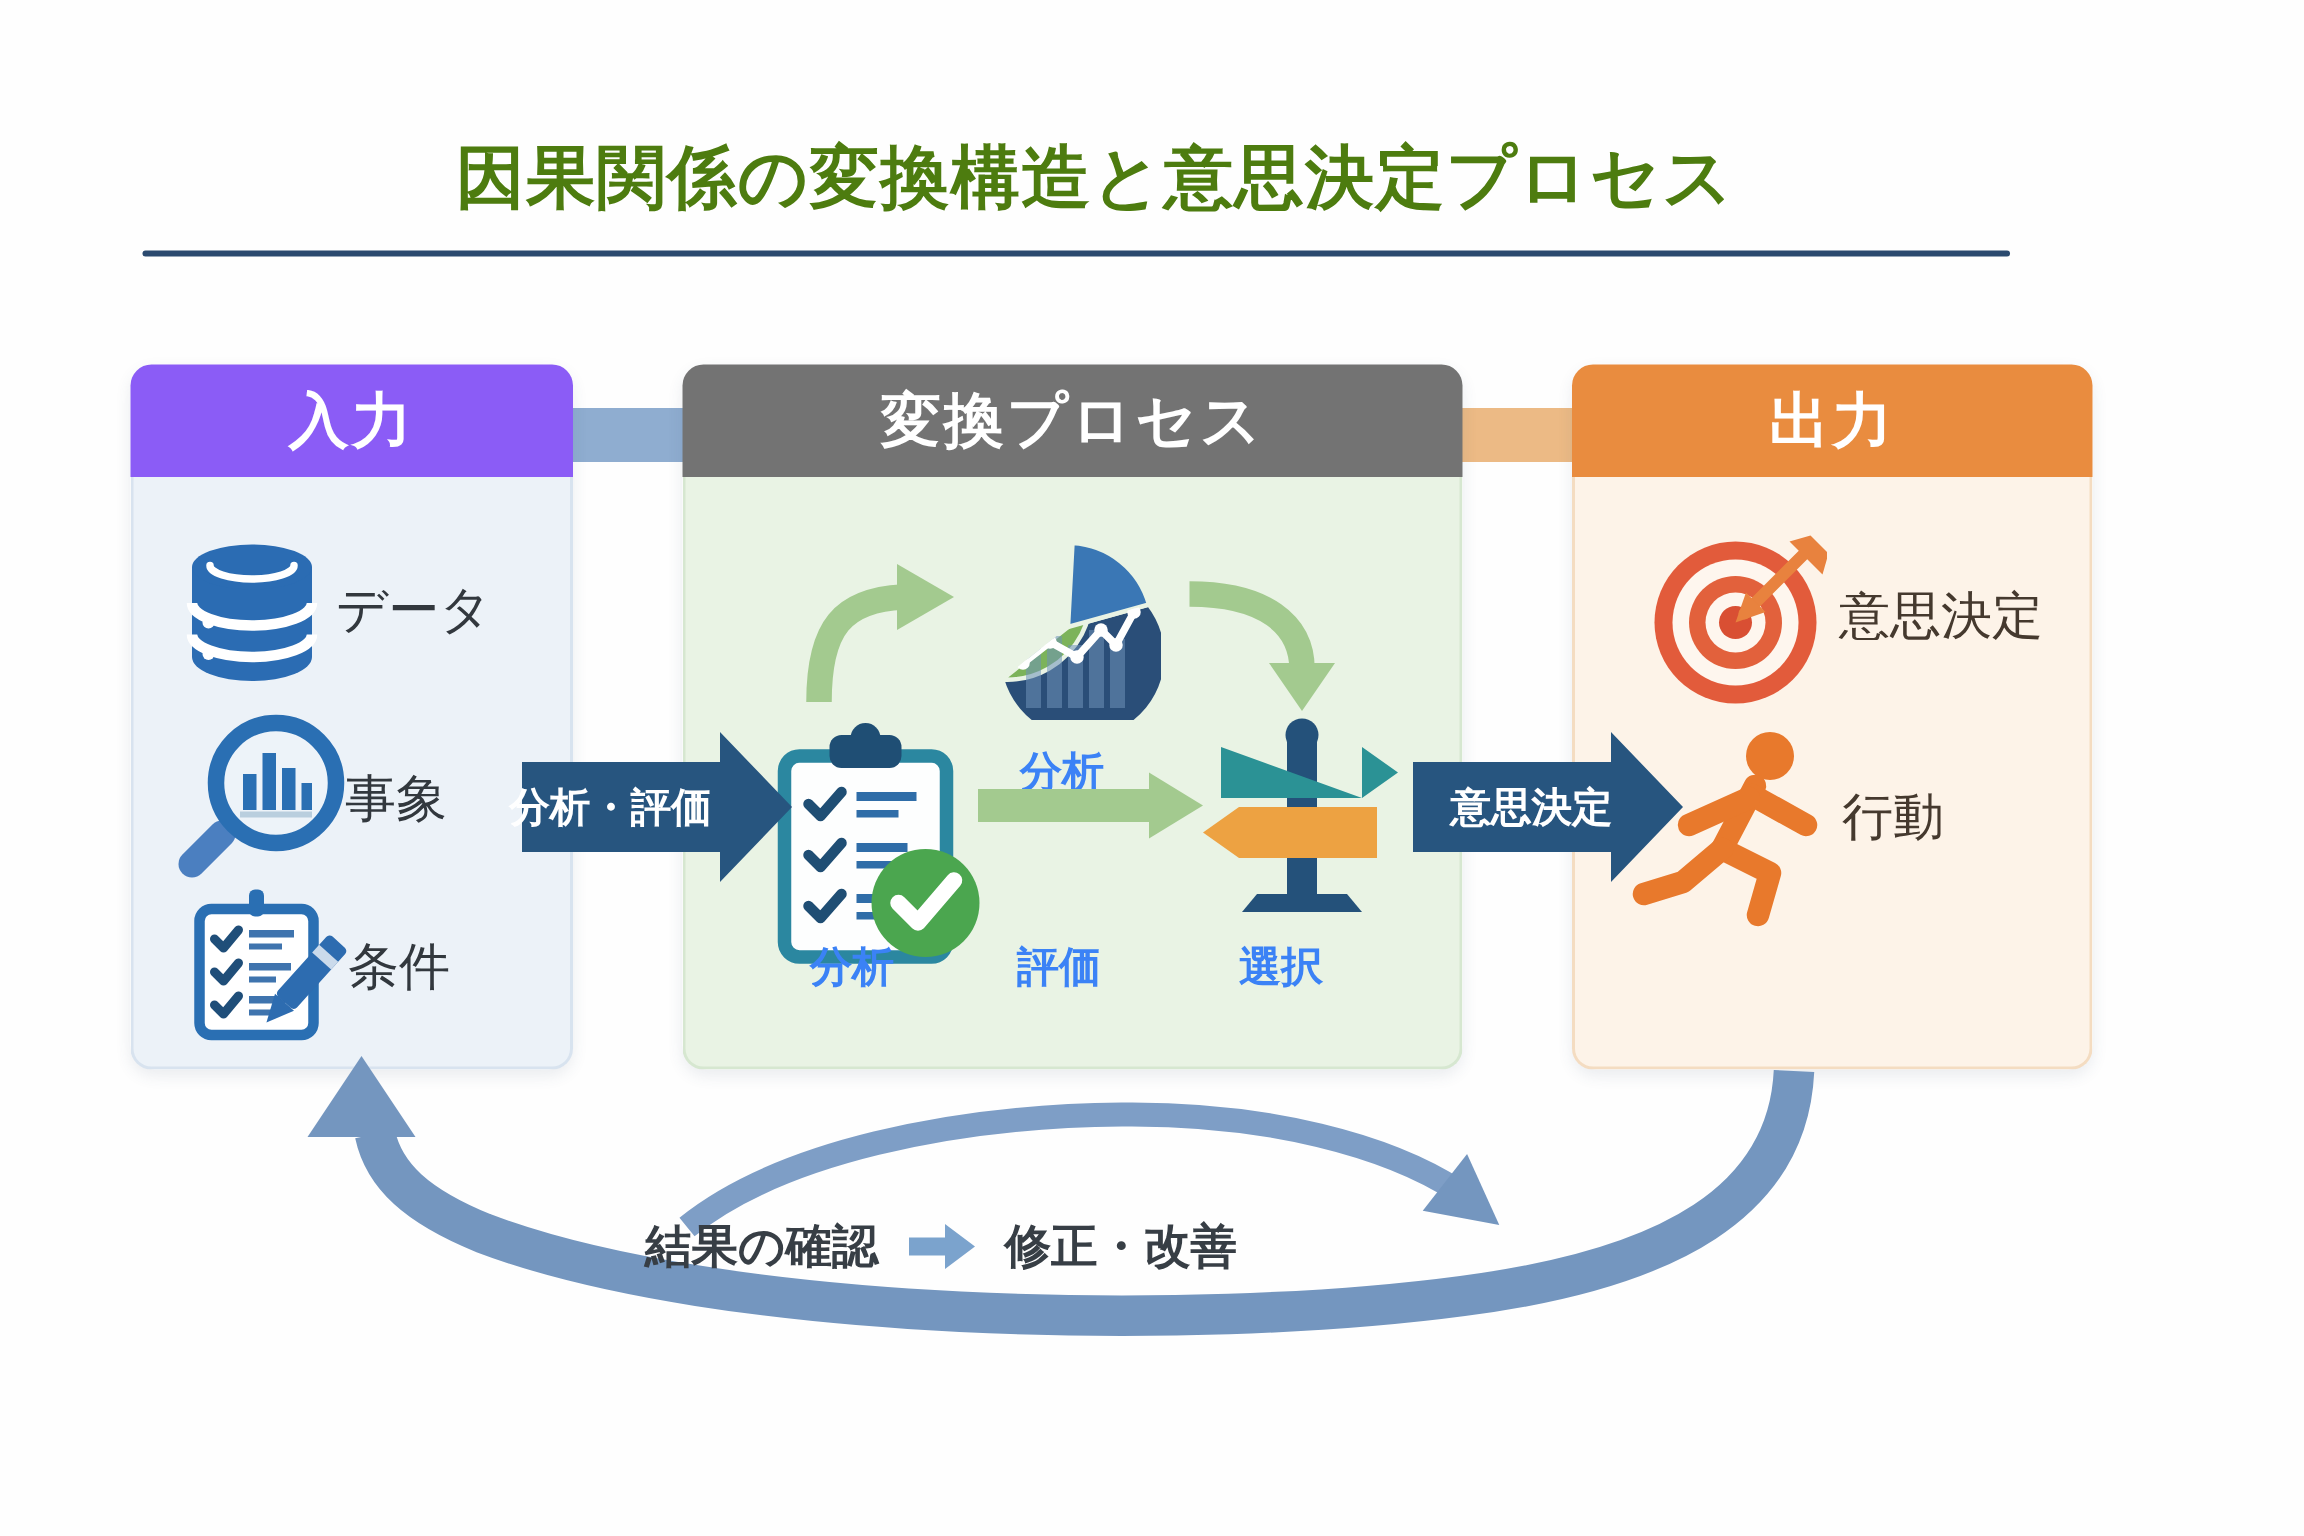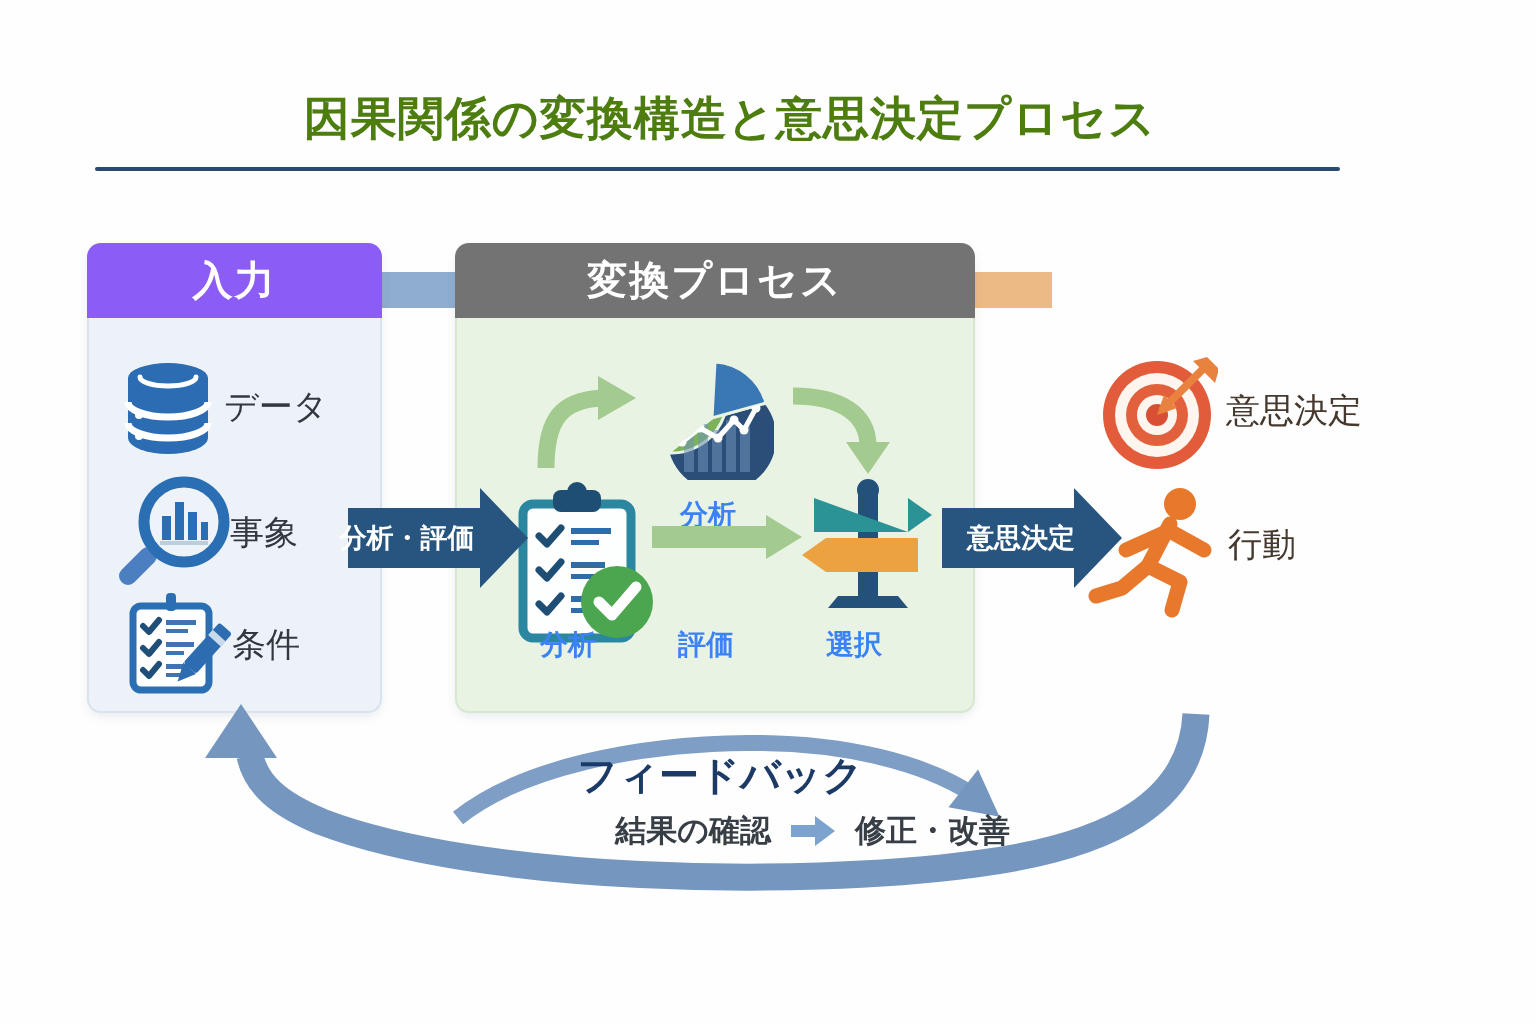--- a/index.html
+++ b/index.html
@@ -34,21 +34,21 @@
   .item-label.warm{color:#45392e;}
   .node-label{font-size:28px;font-weight:bold;color:#3b82f6;margin-top:12px;}
 
   
   .flow-arrow{width:182px;height:104px;}
   .flow-arrow .lbl{position:absolute;left:0;top:0;width:158px;height:104px;display:flex;
                    align-items:center;justify-content:center;color:#fff;font-size:27px;font-weight:bold;}
 
   
   .fb-title{left:440px;top:748px;width:560px;text-align:center;font-size:40px;font-weight:bold;color:#1c3a66;}
-  .fb-row{left:430px;top:810px;width:580px;display:flex;align-items:center;justify-content:flex-end;gap:20px;}
+  .fb-row{left:430px;top:810px;width:580px;display:flex;align-items:center;justify-content:flex-start;gap:20px;}
   .fb-step{font-size:31px;font-weight:bold;color:#373e45;}
   svg{display:block;}
 </style>
 </head>
 <body>
 
 <div class="canvas">
 
   <div class="abs title">因果関係の変換構造と意思決定プロセス</div>
   <div class="abs title-underline"></div>
@@ -177,20 +177,24 @@
 
   <svg class="abs" style="left:790px;top:468px;" width="152" height="146" viewBox="0 0 152 146">
     <circle cx="78" cy="22" r="11" fill="#24517a"></circle>
     <rect x="68" y="22" width="20" height="106" fill="#24517a"></rect>
     <polygon points="48,128 108,128 118,140 38,140" fill="#24517a"></polygon>
     <polygon points="24,30 118,30 142,47 118,64 24,30 24,64 118,64 118,30" fill="#2b9295"></polygon>
     <polygon points="128,70 128,104 36,104 12,87 36,70" fill="#eda242"></polygon>
   </svg>
   <div class="abs node-label" style="left:826px;top:614px;">選択</div>
 
+  <div class="abs panel p-output" style="left:1048px;top:243px;width:347px;">
+    <div class="panel-header">出力</div>
+    <div class="panel-body"></div>
+  </div>
 
   <svg class="abs" style="left:1096px;top:354px;" width="122" height="122" viewBox="-61 -61 122 122">
     <circle r="54" fill="#e25b3b"></circle>
     <circle r="42" fill="#fef6ee"></circle>
     <circle r="31" fill="#e2613c"></circle>
     <circle r="20" fill="#fef6ee"></circle>
     <circle r="11" fill="#d94f33"></circle>
     <line x1="46" y1="-46" x2="6" y2="-6" stroke="#e8823e" stroke-width="8" stroke-linecap="round"></line>
     <polygon points="0,0 20,-7 7,-20" fill="#e8823e"></polygon>
     <polygon points="36,-54 58,-32 62,-46 50,-58" fill="#e8823e"></polygon>
@@ -226,21 +230,20 @@
 
     <path d="M1196,714 C1192,800 1115,846 975,864 C795,888 480,882 322,822 C278,804 256,784 250,756" fill="none" stroke="#7496bf" stroke-width="27"></path>
     <polygon points="205,758 277,758 241,704" fill="#7496bf"></polygon>
 
     <path d="M458,818 C520,768 636,744 748,743 C846,742 926,764 972,794" fill="none" stroke="#7e9ec6" stroke-width="16"></path>
     <g transform="translate(968,792) rotate(38)">
         <polygon points="-6,-24 -6,24 40,0" fill="#7496bf"></polygon>
       </g>
   </svg>
 
-  <div class="abs fb-title">フィードバック</div>
   <div class="abs fb-row">
     <span class="fb-step">結果の確認</span>
     <svg width="44" height="30" viewBox="0 0 44 30">
       <polygon points="0,9 24,9 24,0 44,15 24,30 24,21 0,21" fill="#7ba3cd"></polygon>
     </svg>
     <span class="fb-step">修正・改善</span>
   </div>
 
 </div>
 

